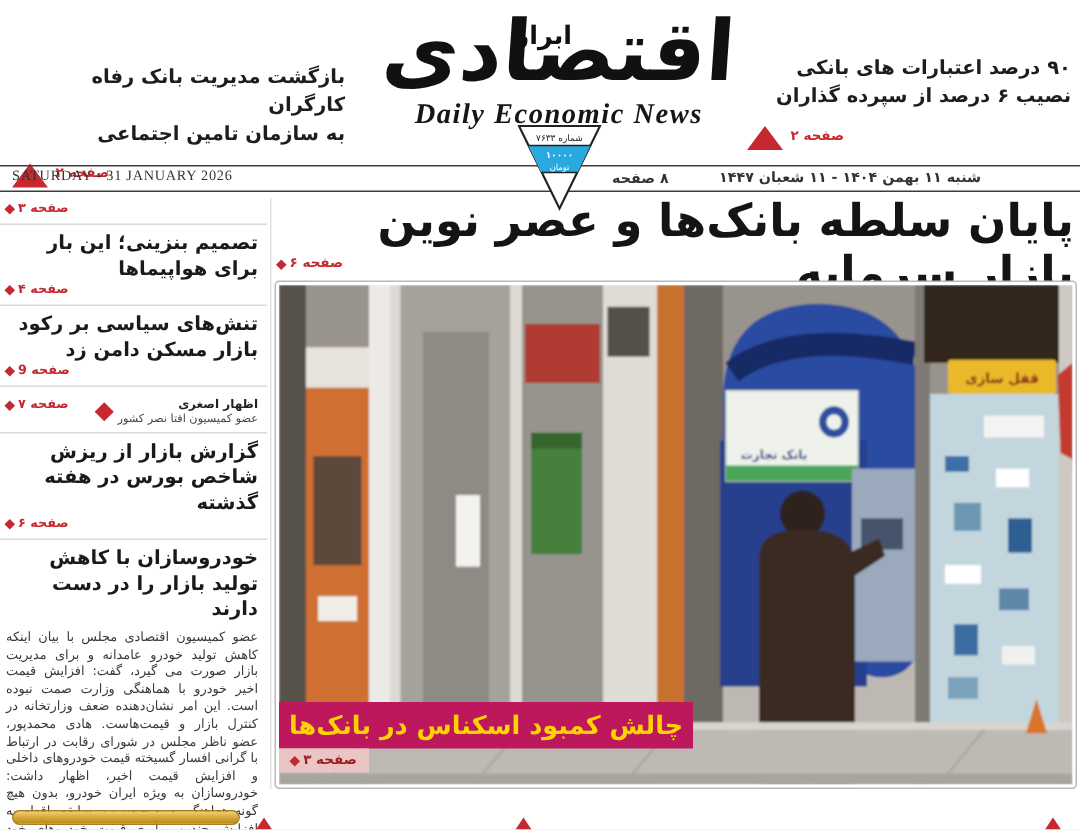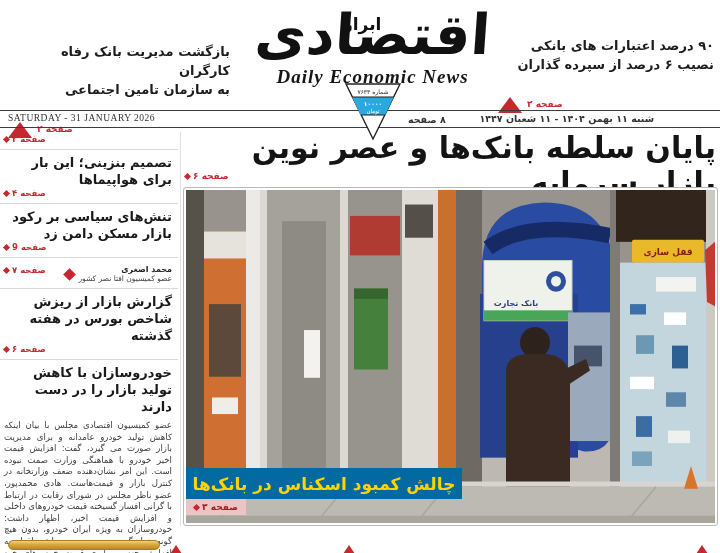--- a/index.html
+++ b/index.html
@@ -7,21 +7,21 @@
   #page {
     position:relative; width:720px; height:553px; margin:0 auto;
     background:#ffffff; overflow:hidden;
     font-family:"DejaVu Sans", sans-serif;
   }
   .fa { direction:rtl; }
   
   .top-story { position:absolute; font-weight:bold; color:#1d1d1f; font-size:13px; line-height:19px; text-align:right; }
   #top-left-story { left:8px; top:42px; width:222px; }
   #top-right-story { left:498px; top:36px; width:216px; }
-  .pageref-row { display:flex; align-items:center; gap:5px; margin-top:21px; }
+  .pageref-row { display:flex; align-items:center; gap:5px; margin-top:8px; }
   .tri-red { width:0; height:0; border-left:12px solid transparent; border-right:12px solid transparent; border-bottom:16px solid #c5282f; }
   .pageref-txt { color:#c5282f; font-size:9px; font-weight:bold; }
   
   #masthead { position:absolute; left:235px; top:0; width:275px; text-align:center; }
   #masthead-big { font-size:56px; font-weight:bold; color:#111; line-height:70px; letter-spacing:-2px; transform:skewX(-4deg); }
   #masthead-small { position:absolute; left:108px; top:14px; font-size:17px; font-weight:bold; color:#111; }
   #masthead-sub { font-family:"Liberation Serif", serif; font-style:italic; font-weight:bold; font-size:19px; color:#161616; margin-top:-4px; letter-spacing:1px; }
   .rule { position:absolute; left:0; width:720px; height:0; border-top:1px solid #3c3c3c; }
   #rule-top { top:110px; } #rule-bot { top:127px; }
   #date-row { position:absolute; left:0; top:112px; width:660px; height:15px; font-size:9.5px; }
@@ -30,21 +30,21 @@
   #date-fa { position:absolute; right:6px; top:1px; font-weight:bold; color:#333; }
   #logo-tri { position:absolute; left:345px; top:83px; z-index:5; }
   
   #lead-headline { position:absolute; left:185px; top:130px; width:531px; text-align:right; font-size:30px; font-weight:bold; color:#141414; }
   #lead-pageref { position:absolute; left:185px; top:171px; display:flex; align-items:center; gap:3px; }
   .diamond { width:7px; height:7px; background:#c5282f; transform:rotate(45deg); flex:none; }
   .diamond.small { width:5px; height:5px; }
   
   #photo-frame { position:absolute; left:183px; top:187px; width:535px; height:339px; border:1px solid #b9b9b9; border-radius:3px; background:#fff; padding:2px; }
   #photo-frame svg { width:100%; height:100%; display:block; }
-  #photo-caption { position:absolute; left:186px; top:468px; width:276px; height:31px; background:#0369a1; color:#ffd400; font-size:17px; font-weight:bold; display:flex; align-items:center; justify-content:center; }
+  #photo-caption { position:absolute; left:186px; top:468px; width:276px; height:31px; background:#be185d; color:#ffd400; font-size:17px; font-weight:bold; display:flex; align-items:center; justify-content:center; }
   #photo-badge { position:absolute; left:186px; top:499px; width:60px; height:16px; background:#eac5c3; color:#9f1c22; font-size:9px; font-weight:bold; display:flex; align-items:center; justify-content:center; gap:3px; }
   
   #sidebar { position:absolute; left:0; top:130px; width:178px; }
   #sidebar-divider { position:absolute; left:180px; top:132px; width:0; height:394px; border-left:1px solid #e2e2e2; }
   .side-item { padding:4px 6px 5px 4px; border-bottom:1px solid #d9d9d9; }
   .side-item:last-child { border-bottom:none; }
   .side-title { font-size:13px; font-weight:bold; color:#1a1a1a; line-height:17px; text-align:right; }
   .side-title.accent { color:#9b2328; }
   .side-foot { display:flex; align-items:flex-start; justify-content:space-between; margin-top:3px; }
   .side-pageref { display:flex; align-items:center; gap:3px; color:#c5282f; font-size:8.5px; font-weight:bold; }
@@ -236,21 +236,21 @@
 
     <div class="side-item">
       <div class="side-foot">
         <div class="side-pageref">
           <span class="diamond small"></span>
           <span>صفحه ۷</span>
         </div>
         <div class="author-blk">
           <span class="diamond author"></span>
           <span class="author-lines">
-            <div class="author-name fa">محمد اصغری</div>
+            <div class="author-name fa">اظهار اصغری</div>
             <div class="author-role fa">عضو کمیسیون افتا نصر کشور</div>
           </span>
         </div>
       </div>
     </div>
 
     <div class="side-item">
       <div class="side-title fa">گزارش بازار از ریزش شاخص بورس در هفته گذشته</div>
       <div class="side-pageref">
         <span class="diamond small"></span>

